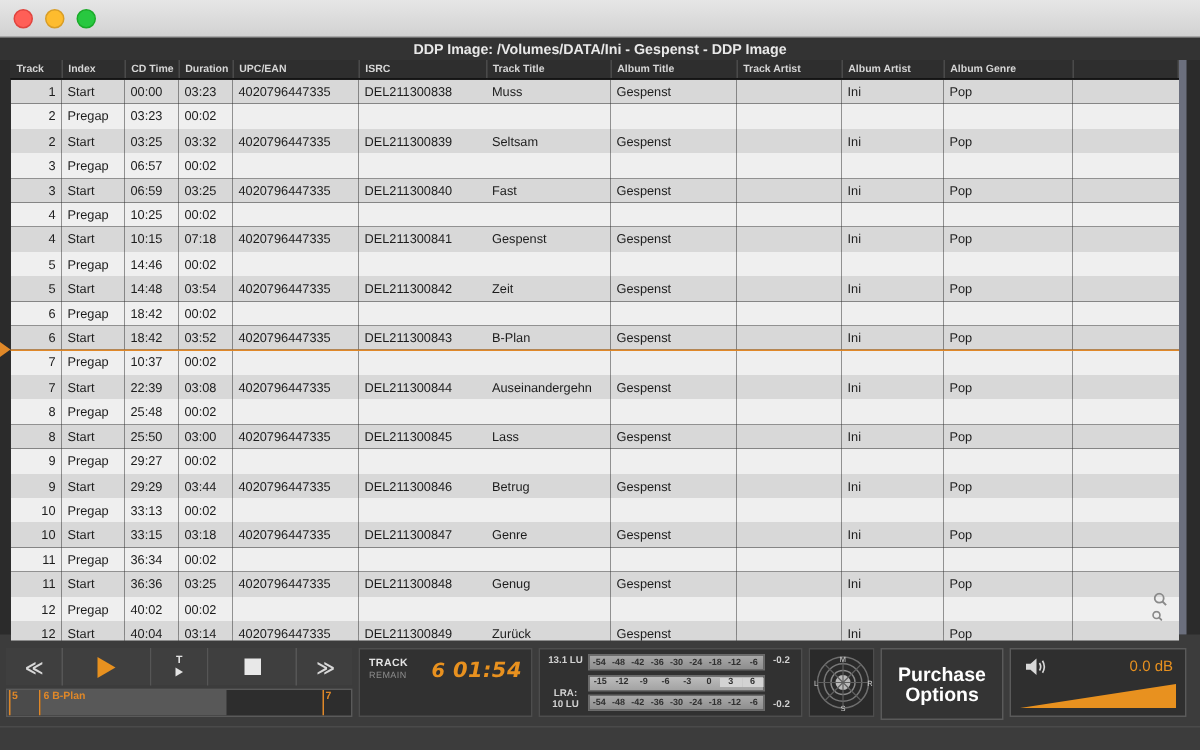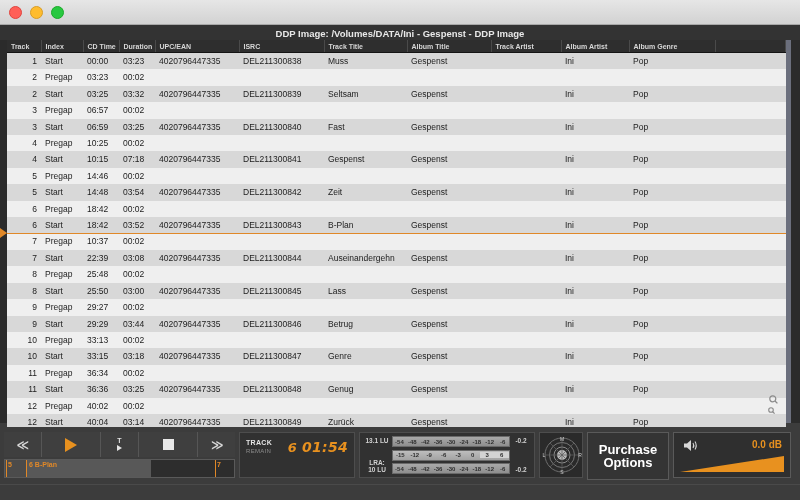--- a/index.html
+++ b/index.html
@@ -177,21 +177,21 @@
     text-align:center;color:#ffffff;font-size:13px;font-weight:bold;line-height:13px;
     background:#343434;border:1px solid #5a5a5a;
   }
 
   
   .volume{
     width:118px;height:46px;position:relative;background:#2f2f2f;
     border:1px solid #5a5a5a;box-sizing:border-box;overflow:hidden;
   }
   .vol-db{
-    position:absolute;right:8px;top:6px;font-size:10px;font-weight:bold;color:#e8911f;
+    position:absolute;right:8px;top:6px;font-size:10px;font-weight:normal;color:#e8911f;
   }
   .spk{position:absolute;left:9px;top:5px;}
   .vol-wedge{
     position:absolute;left:6px;right:6px;bottom:5px;height:16px;
   }
 
   .footer-line{
     position:absolute;left:0;right:0;bottom:0;height:15px;background:#3c3c3c;
     border-top:1px solid #4a4a4a;
   }

